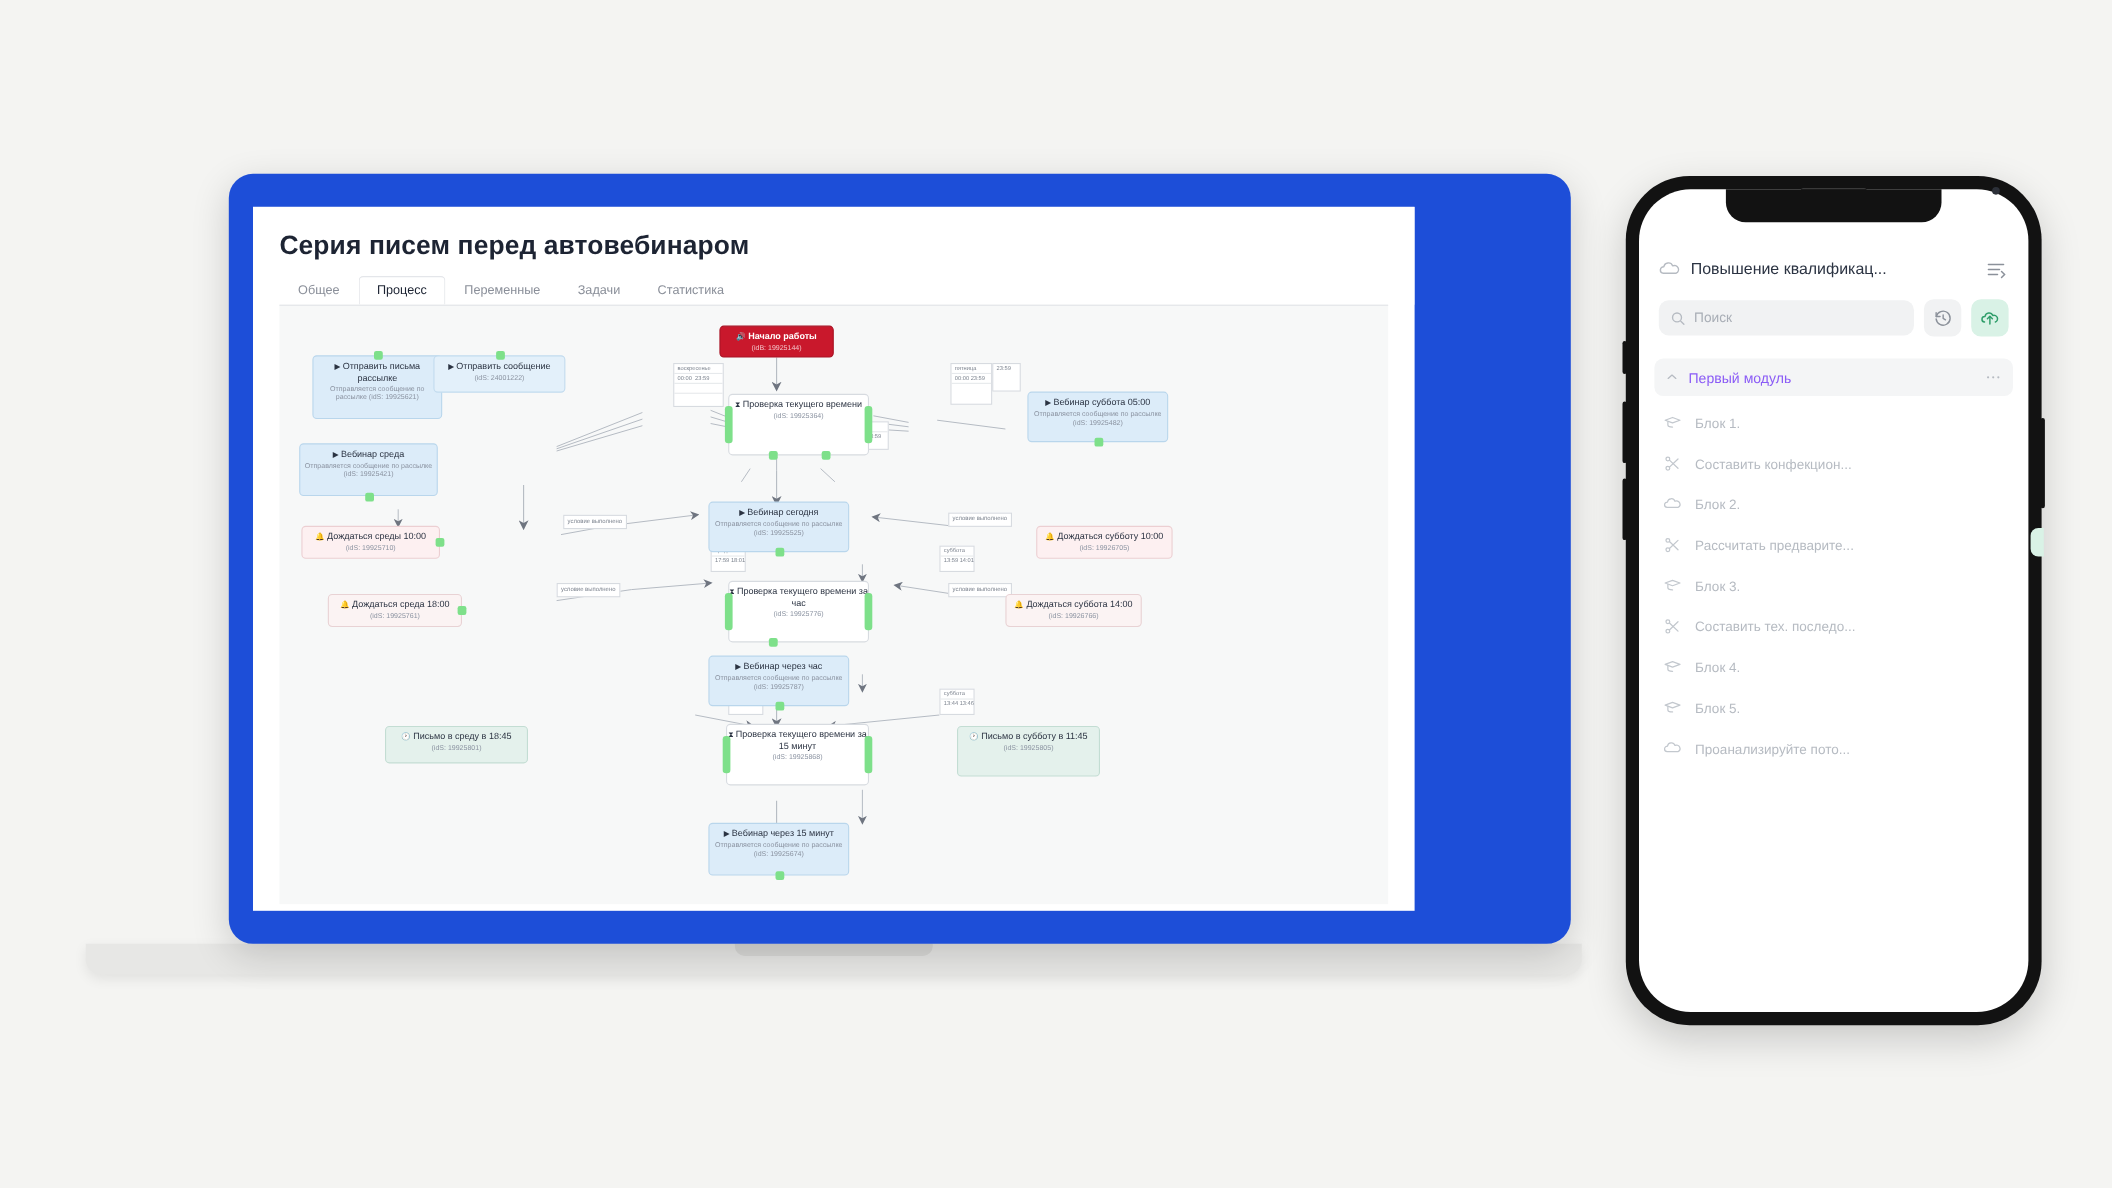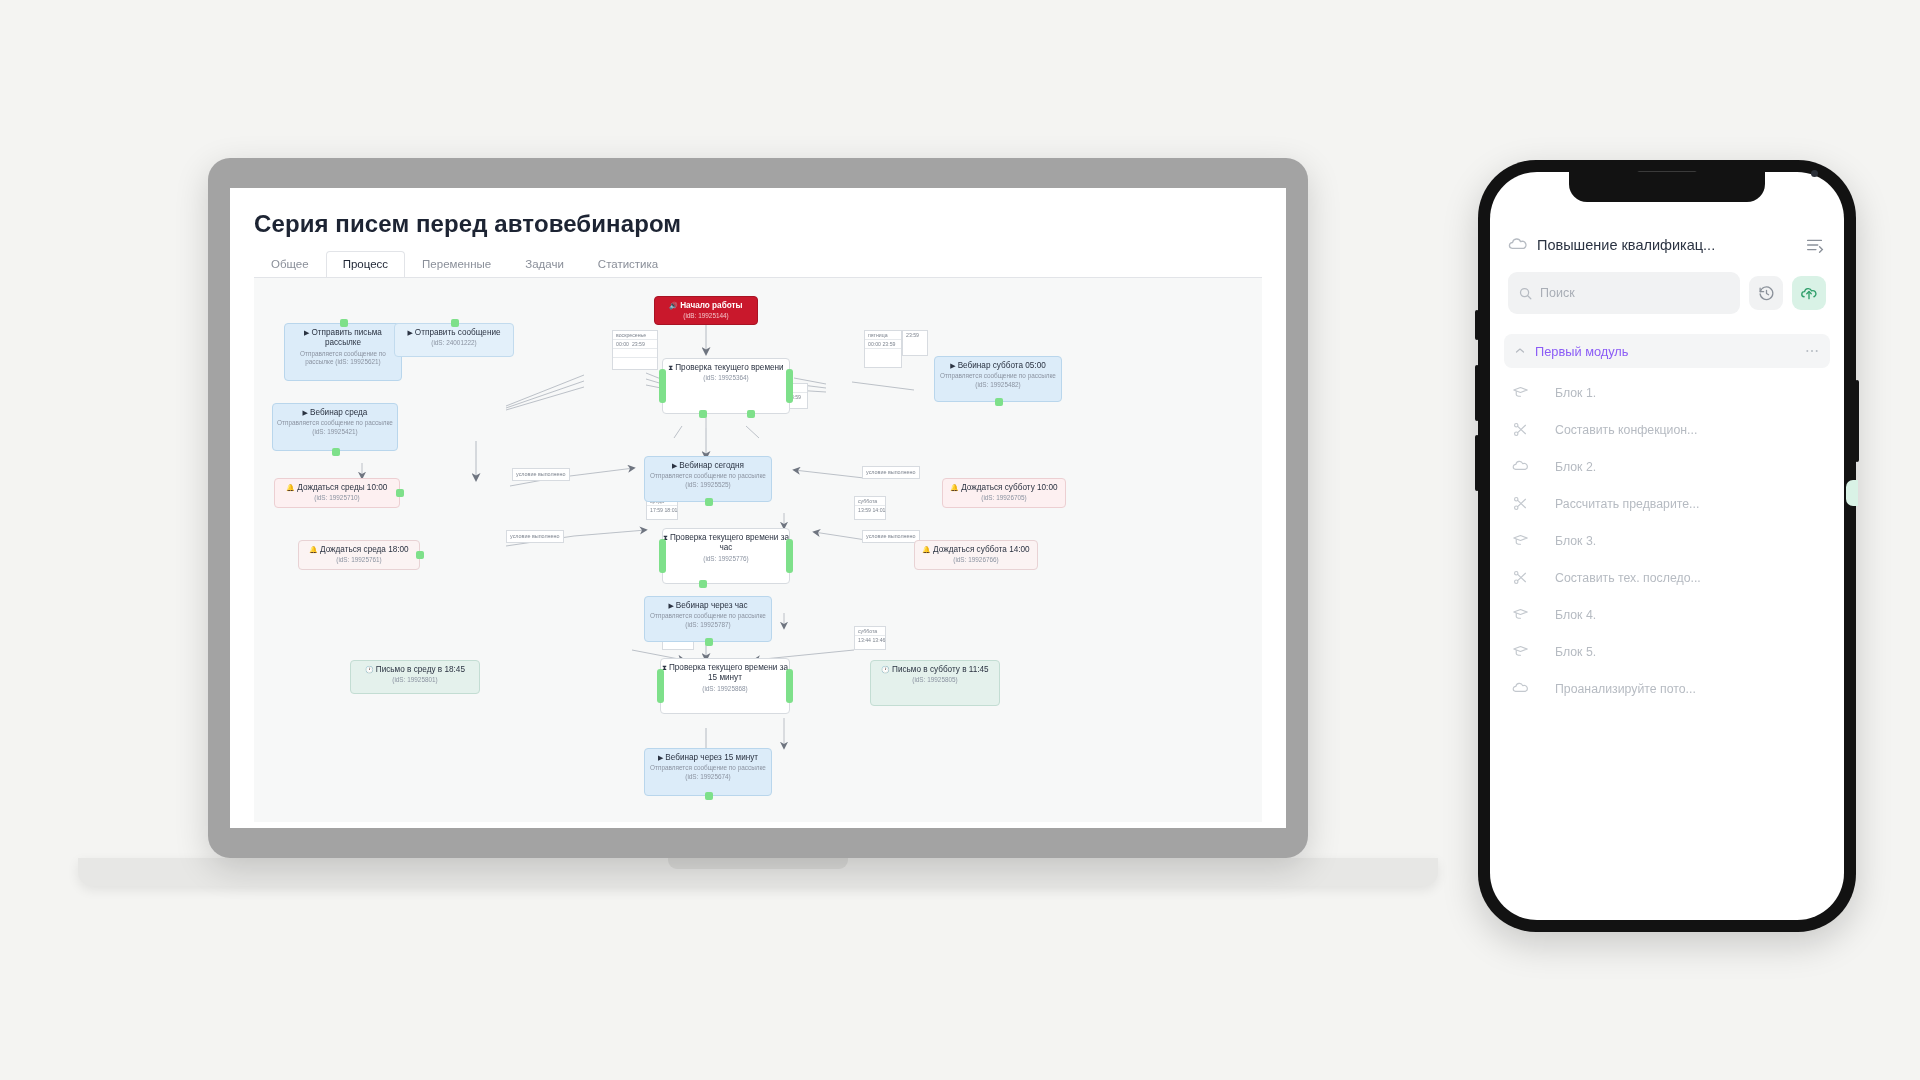--- a/index.html
+++ b/index.html
@@ -7,22 +7,22 @@
     width: 1920px; height: 1080px;
     background: #f4f4f2;
     font-family: "Liberation Sans", "DejaVu Sans", sans-serif;
     overflow: hidden;
   }
   .stage { position: relative; width: 1920px; height: 1080px; }
 
   
   .laptop { position: absolute; left: 208px; top: 158px; width: 1100px; height: 720px; }
   .laptop-body {
-    position: absolute; left: 0; top: 0; width: 1100px; height: 700px;
-    background: #a3a3a3; border-radius: 22px;
+    position: absolute; left: 0; top: 0; width: 1220px; height: 700px;
+    background: #1d4ed8; border-radius: 22px;
     box-shadow: 0 10px 34px rgba(0,0,0,.16);
   }
   .laptop-screen {
     position: absolute; left: 22px; top: 30px; width: 1056px; height: 640px;
     background: #ffffff; overflow: hidden;
   }
   .laptop-notchbar { position: absolute; left: 0; top: 0; width: 1100px; height: 30px; }
   .laptop-base {
     position: absolute; left: -130px; top: 700px; width: 1360px; height: 28px;
     background: #e7e7e5; border-radius: 0 0 14px 14px;
@@ -102,36 +102,36 @@
   .phone-btn { position: absolute; background: #121212; border-radius: 3px; }
   .pb-l1 { left: -3px; top: 150px; width: 4px; height: 30px; }
   .pb-l2 { left: -3px; top: 205px; width: 4px; height: 56px; }
   .pb-l3 { left: -3px; top: 275px; width: 4px; height: 56px; }
   .pb-r1 { right: -3px; top: 220px; width: 4px; height: 82px; }
 
   .ph-head { display: flex; align-items: center; padding: 62px 18px 0 18px; gap: 9px; }
   .ph-title { font-size: 14.5px; color: #2b3342; flex: 1; white-space: nowrap; overflow: hidden; }
   .ph-search-row { display: flex; align-items: center; gap: 9px; padding: 16px 18px 0 18px; }
   .ph-search {
-    flex: 1; height: 42px; background: #f1f2f3; border-radius: 9px;
+    flex: 1; height: 32px; background: #f1f2f3; border-radius: 9px;
     display: flex; align-items: center; padding: 0 10px; gap: 7px;
   }
   .ph-search-text { font-size: 12.5px; color: #a9aeb6; }
   .ph-icon-btn {
     width: 34px; height: 34px; border-radius: 9px; background: #f1f2f3;
     display: flex; align-items: center; justify-content: center;
   }
   .ph-icon-btn.accent { background: #d9f2e6; }
   .ph-module {
     margin: 20px 14px 0 14px; height: 34px; background: #f4f5f6; border-radius: 8px;
     display: flex; align-items: center; padding: 0 10px; gap: 9px;
   }
   .ph-module-label { font-size: 12.8px; color: #8b5cf6; flex: 1; }
   .ph-list { padding: 6px 22px 0 22px; }
-  .ph-item { display: flex; align-items: center; gap: 26px; height: 37px; }
+  .ph-item { display: flex; align-items: center; gap: 12px; height: 37px; }
   .ph-item-label { font-size: 12.3px; color: #b6bbc2; white-space: nowrap; overflow: hidden; }
   .ph-side-tab {
     position: absolute; right: -2px; top: 320px;
     width: 12px; height: 26px; background: #d9f2e6; border-radius: 7px 0 0 7px;
   }
   svg.i { display: block; }
 </style>
 </head>
 <body>
 

